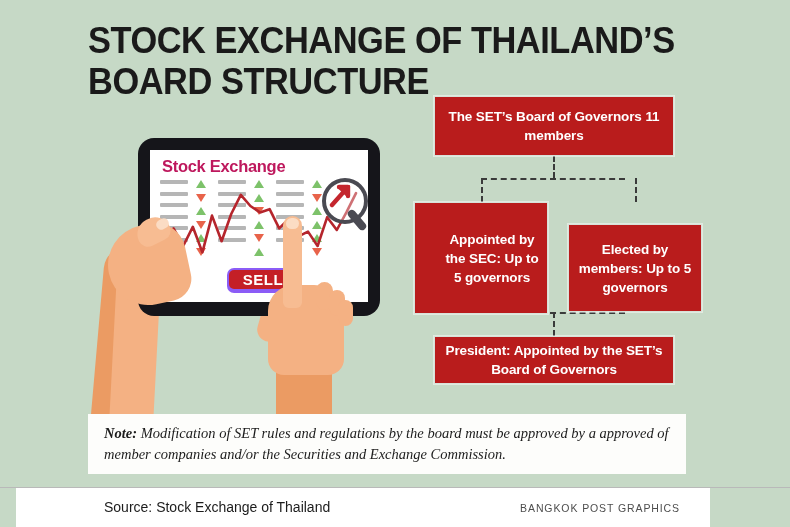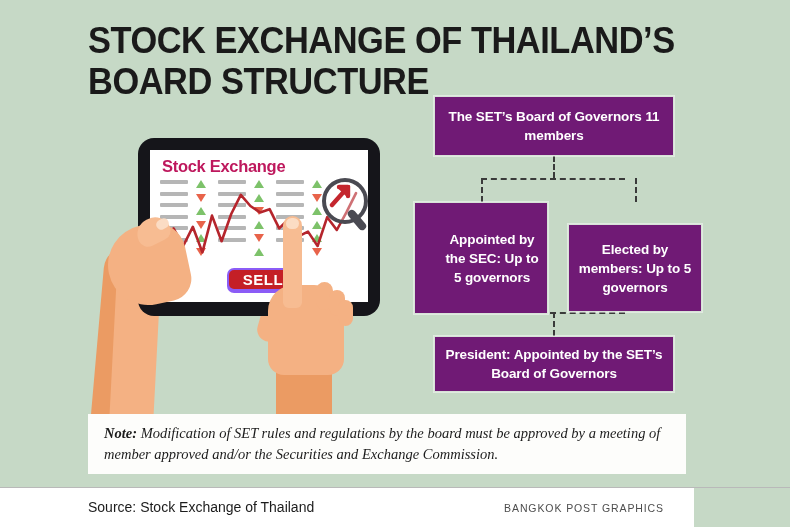--- a/index.html
+++ b/index.html
@@ -29,37 +29,37 @@
     color:#1a1a1a;
     transform:scaleX(0.93);
     transform-origin:left center;
     white-space:nowrap;
   }
 
   
   #flow{position:absolute;left:400px;top:96px;width:300px;height:310px;}
   .fbox{
     position:absolute;
-    background:#701a75;
+    background:#b91c1c;
     color:#ffffff;
     font-weight:bold;
     font-size:13.5px;
     line-height:19px;
     text-align:center;
     display:flex;align-items:center;justify-content:center;
     box-sizing:border-box;
     border:1px solid #d8e2d8;
     box-shadow:0 0 0 1px rgba(255,255,255,0.45);
     padding:4px 6px;
     letter-spacing:-0.1px;
   }
   #box-top{left:34px;top:0px;width:240px;height:60px;}
   #box-left{left:14px;top:106px;width:134px;height:112px;padding-left:28px;}
   #box-right{left:168px;top:106px;width:134px;height:88px;margin-top:22px;}
-  #box-bottom{left:34px;top:240px;width:240px;height:56px;}
+  #box-bottom{left:34px;top:240px;width:240px;height:48px;}
 
   .dline{position:absolute;}
   .dline.v{
     width:0;border-left:2px dashed #3a3a3a;
   }
   .dline.h{
     height:0;border-top:2px dashed #3a3a3a;
   }
 
   
@@ -183,21 +183,21 @@
     font-style:italic;
     font-size:14.5px;line-height:21px;color:#1c1c1c;
   }
   #note-text b{font-style:italic;font-weight:bold;}
 
   
   #footer-rule{
     position:absolute;left:0;top:487px;width:790px;height:1px;background:#b9b9b9;
   }
   #footer{
-    position:absolute;left:0;top:488px;width:694px;height:39px;background:#ffffff;
+    position:absolute;left:16px;top:488px;width:694px;height:39px;background:#ffffff;
   }
   #source{
     position:absolute;left:88px;top:11px;
     font-size:14px;color:#1c1c1c;
   }
   #credit{
     position:absolute;right:30px;top:14px;
     font-size:10.5px;color:#4d4d4d;letter-spacing:0.9px;
   }
 </style>
@@ -326,21 +326,21 @@
       <span>Elected by members: Up to 5 governors</span>
     </div>
 
     <div class="fbox" id="box-bottom">
       <span>President: Appointed by the SET’s Board of Governors</span>
     </div>
   </div>
 
   <div id="note">
     <div id="note-text">
-      <b>Note:</b><span> Modification of SET rules and regulations by the board must be approved by a meeting of member approved and/or the Securities and Exchange Commission.</span>
+      <b>Note:</b><span> Modification of SET rules and regulations by the board must be approved by a approved of member companies and/or the Securities and Exchange Commission.</span>
     </div>
   </div>
 
   <div id="footer-rule"></div>
   <div id="footer">
     <div id="source">Source: Stock Exchange of Thailand</div>
     <div id="credit">BANGKOK POST GRAPHICS</div>
   </div>
 
 </div>

